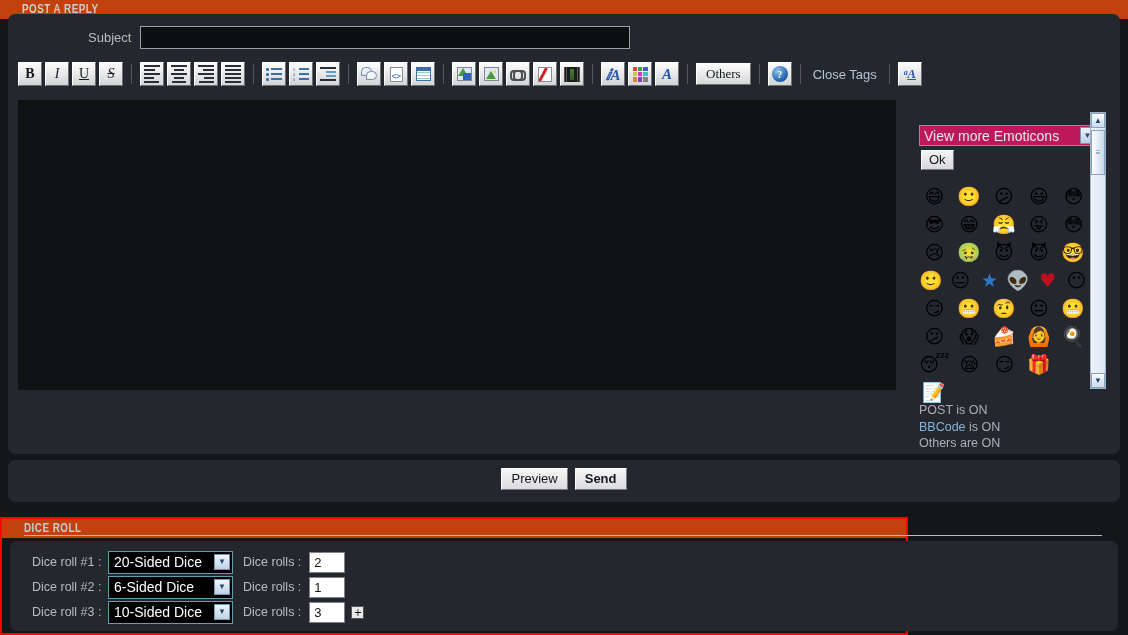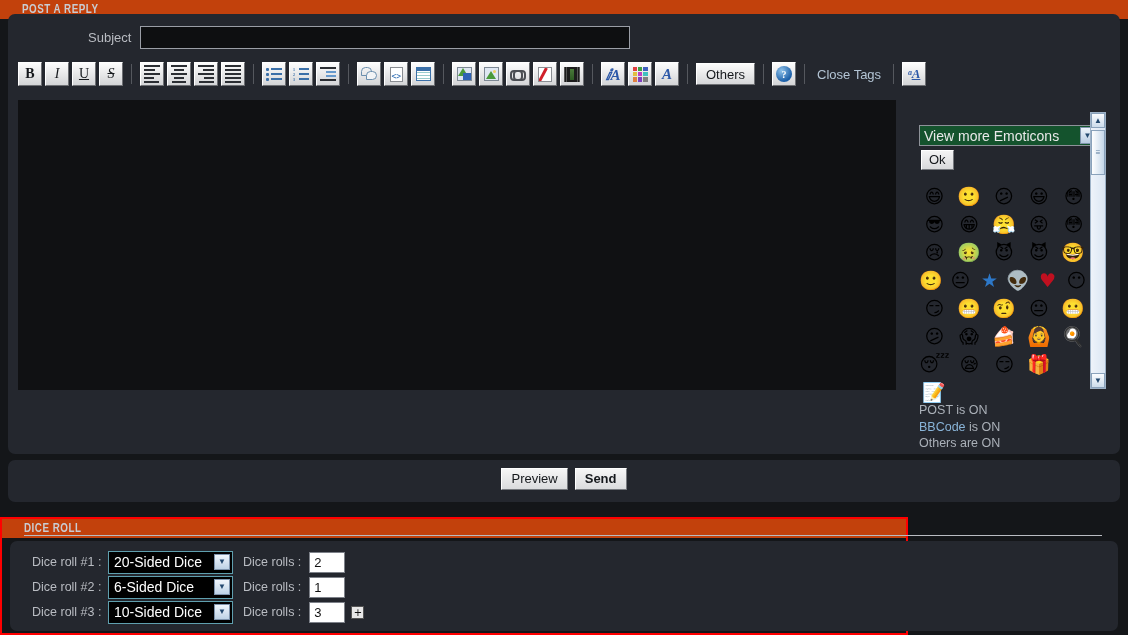--- a/index.html
+++ b/index.html
@@ -139,39 +139,39 @@
 
   .pen-ico{width:14px;height:15px;background:#fff;border:1px solid #8a8d92;position:relative;overflow:hidden;}
   .pen-ico::after{content:"";position:absolute;left:2px;top:-1px;width:3px;height:17px;background:#d0202a;transform:rotate(28deg);transform-origin:center;}
 
   .help-ico{width:16px;height:16px;border-radius:50%;background:radial-gradient(circle at 35% 30%,#8fc2ea,#1b5fa8 70%);color:#fff;font-size:10px;font-weight:bold;display:flex;align-items:center;justify-content:center;font-family:"Liberation Serif",serif;}
 
   .tb-text {
     height: 22px; padding: 0 9px;
     border: 1px solid; border-color: #ffffff #6d6f73 #6d6f73 #ffffff;
     background: linear-gradient(#fcfcfc, #d6d7d9);
-    color: #15181c; font-size: 13px; display:flex; align-items:center; cursor:pointer;
+    color: #15181c; font-size: 13px; display:flex; align-items:center; cursor:pointer;font-family:Liberation Serif, serif;
   }
   .tb-link { color:#b3c4d4; font-size:13px; padding:0 4px; cursor:pointer; }
 
   
   #message-box {
     position: absolute; left: 10px; top: 86px;
     width: 878px; height: 290px;
     background: #101113;
     border: 0; outline: none; resize: none;
     color: #dcdcdc; font-size: 13px; padding: 6px;
     font-family: "Liberation Sans", sans-serif;
   }
 
   
   #emo-panel { position:absolute; left:903px; top:86px; width:210px; height:340px; }
   #emo-select {
     position:absolute; left:8px; top:25px; width:178px; height:21px;
-    background:#14532d; color:#e9e9e9; border:1px solid #8e9299;
+    background:#be185d; color:#e9e9e9; border:1px solid #8e9299;
     font-size:14px; padding:0 20px 0 4px;
     -webkit-appearance:none; appearance:none; outline:none;
   }
   #emo-select-arrow {
     position:absolute; right:26px; top:27px; width:15px; height:17px;
     background:linear-gradient(#eef4fb,#b9cde2);
     border:1px solid #7f94ad;
     display:flex;align-items:center;justify-content:center;
     font-size:8px;color:#24496f; pointer-events:none;
   }

